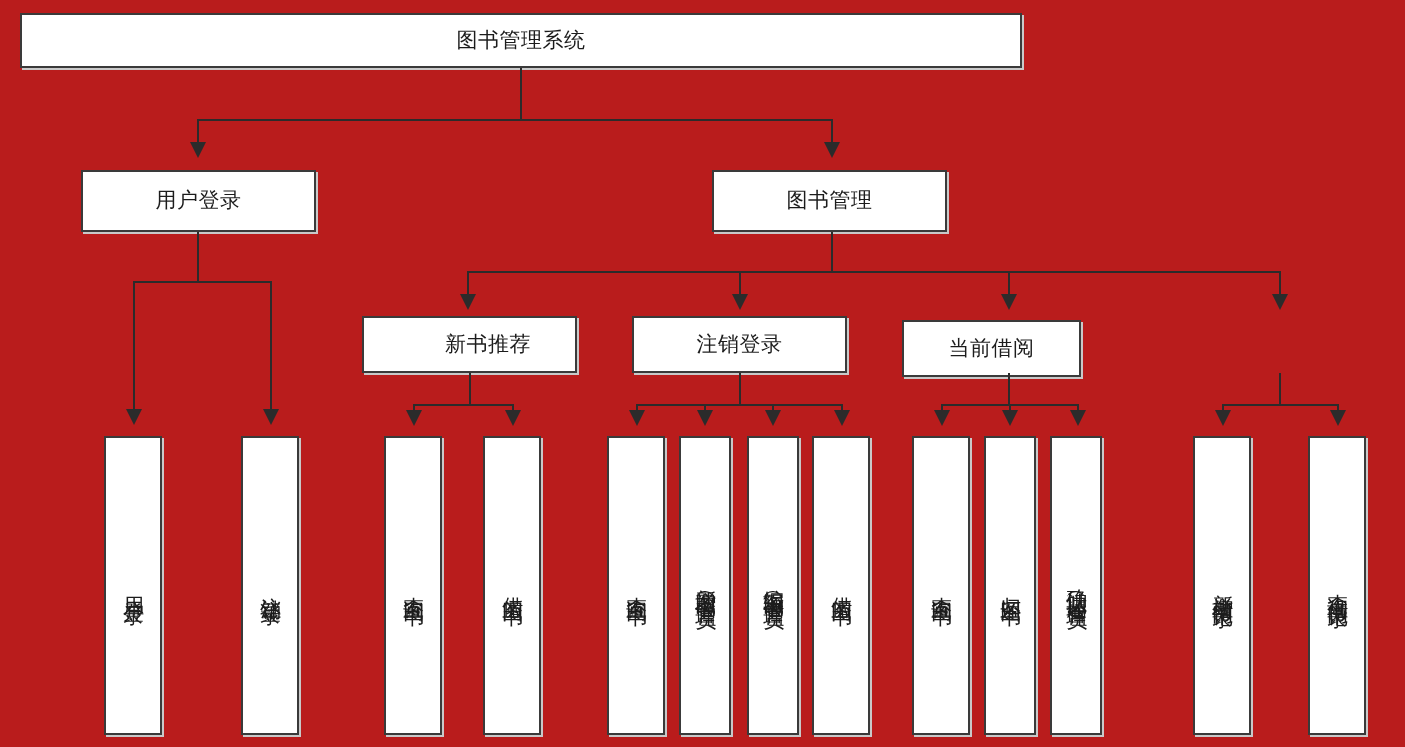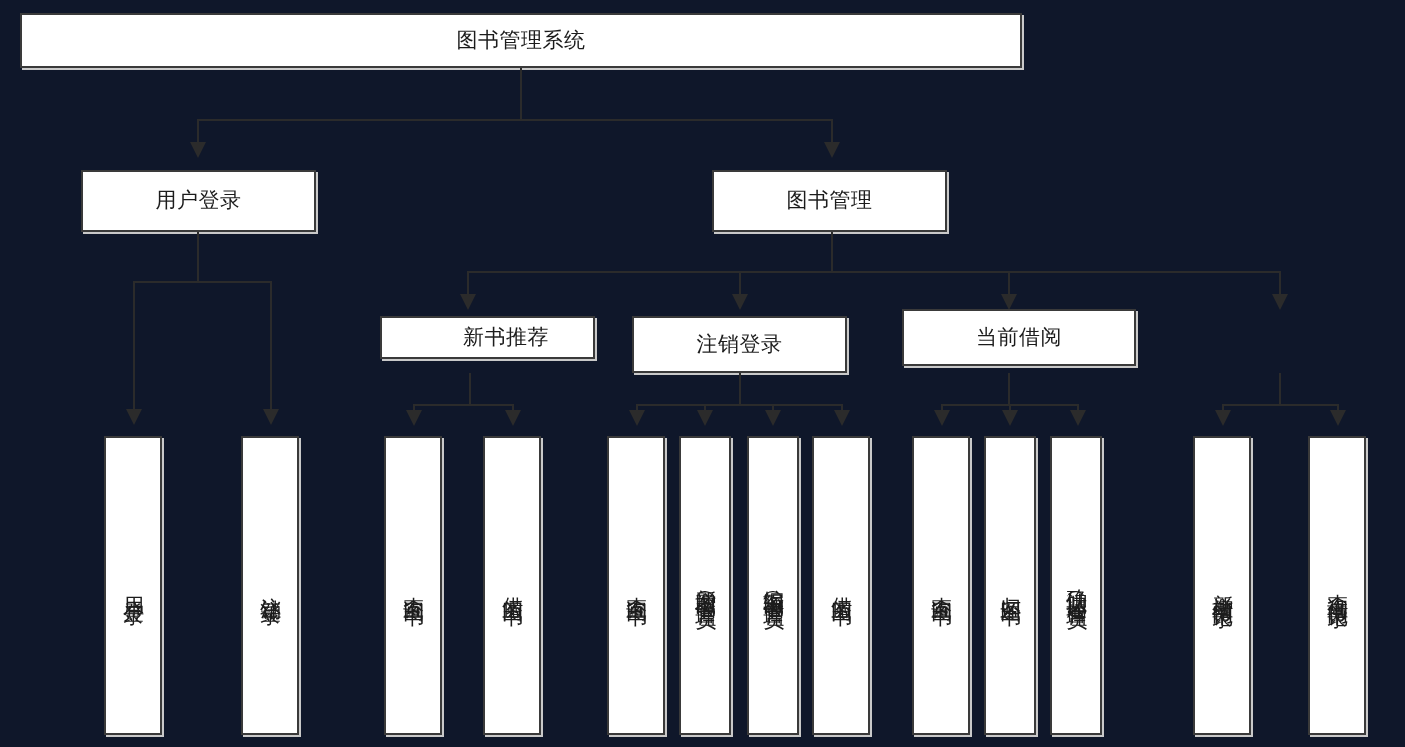--- a/index.html
+++ b/index.html
@@ -4,21 +4,21 @@
 <style>
   html, body {
     margin: 0;
     padding: 0;
     background: #ffffff;
   }
   #canvas {
     position: relative;
     width: 1405px;
     height: 747px;
-    background: #0f172a;
+    background: #b91c1c;
     font-family: "DejaVu Sans", "Liberation Sans", sans-serif;
     overflow: hidden;
   }
   .node {
     position: absolute;
     box-sizing: border-box;
     border: 2px solid #3a3a3a;
     background: #ffffff;
     display: flex;
     align-items: center;
@@ -100,27 +100,27 @@
   <div class="edge h" style="left:467px; top:271px; width:814px;"></div>
   <div class="edge v" style="left:467px; top:271px; height:25px;"></div>
   <div class="edge v" style="left:739px; top:271px; height:25px;"></div>
   <div class="edge v" style="left:1008px; top:271px; height:25px;"></div>
   <div class="edge v" style="left:1279px; top:271px; height:25px;"></div>
   <div class="arrow" style="left:460px; top:294px;"></div>
   <div class="arrow" style="left:732px; top:294px;"></div>
   <div class="arrow" style="left:1001px; top:294px;"></div>
   <div class="arrow" style="left:1272px; top:294px;"></div>
 
-  <div class="node shadowed" style="left:380px; top:316px; width:215px; height:43px;padding-left:37px;">
+  <div class="node shadowed" style="left:362px; top:316px; width:215px; height:57px;padding-left:37px;">
     <span class="node-label">新书推荐</span>
   </div>
   <div class="node shadowed" style="left:632px; top:316px; width:215px; height:57px;">
     <span class="node-label">注销登录</span>
   </div>
-  <div class="node shadowed" style="left:902px; top:309px; width:234px; height:57px;">
+  <div class="node shadowed" style="left:902px; top:320px; width:179px; height:57px;">
     <span class="node-label">当前借阅</span>
   </div>
 
   <div class="edge v" style="left:469px; top:373px; height:32px;"></div>
   <div class="edge h" style="left:413px; top:404px; width:100px;"></div>
   <div class="edge v" style="left:413px; top:404px; height:8px;"></div>
   <div class="edge v" style="left:512px; top:404px; height:8px;"></div>
   <div class="arrow" style="left:406px; top:410px;"></div>
   <div class="arrow" style="left:505px; top:410px;"></div>
 

